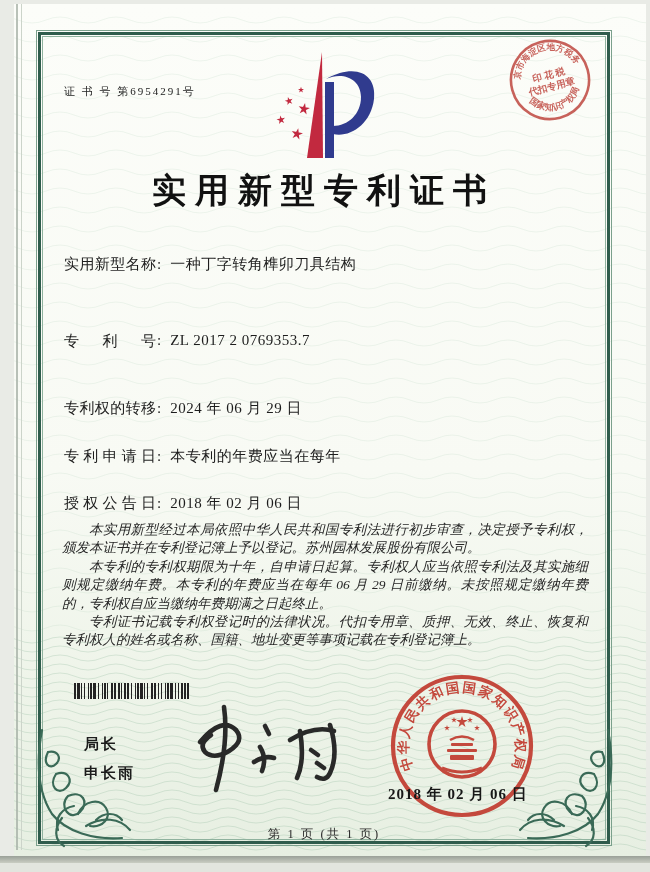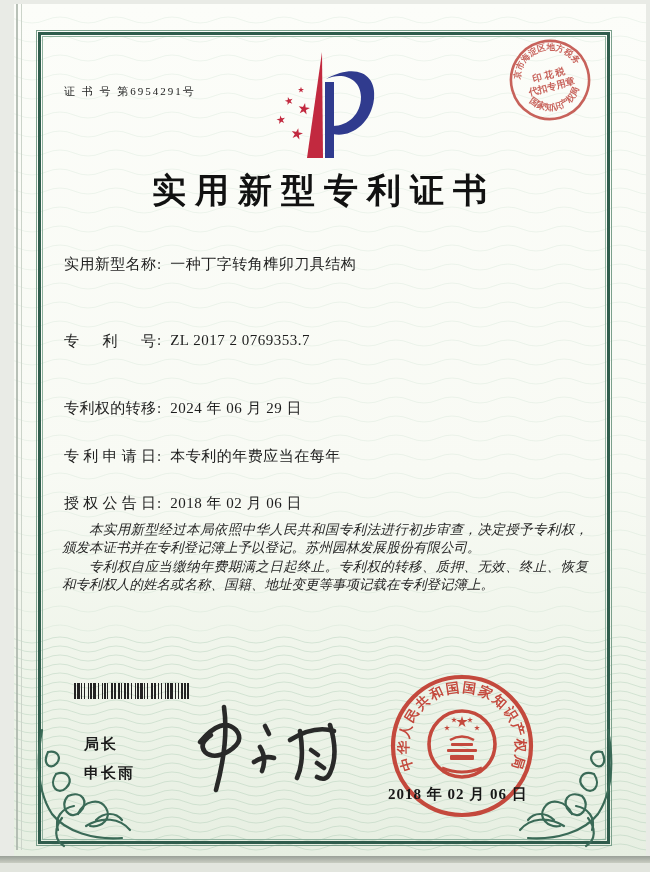--- a/index.html
+++ b/index.html
@@ -174,21 +174,22 @@
   </div>
   <div class="frow" style="top:447px;">
     <span class="flabel">专利申请日</span><span class="colon">:</span><span class="fvalue">本专利的年费应当在每年</span>
   </div>
   <div class="frow" style="top:494px;">
     <span class="flabel">授权公告日</span><span class="colon">:</span><span class="fvalue">2018 年 02 月 06 日</span>
   </div>
 
   <div class="paras">
     <p>本实用新型经过本局依照中华人民共和国专利法进行初步审查，决定授予专利权，颁发本证书并在专利登记簿上予以登记。苏州园林发展股份有限公司。</p>
-    <p>专利权自应当缴纳年费期满之日起终止。专利权的转移、质押、无效、终止、恢复和专利权人的姓名或名称、国籍、地址变更等事项记载在专利登记簿上。</p>
+    <p>本专利的专利权期限为十年，自申请日起算。专利权人应当依照专利法及其实施细则规定缴纳年费。本专利的年费应当在每年 06 月 29 日前缴纳。未按照规定缴纳年费的，专利权自应当缴纳年费期满之日起终止。</p>
+    <p>专利证书记载专利权登记时的法律状况。代扣专用章、质押、无效、终止、恢复和专利权人的姓名或名称、国籍、地址变更等事项记载在专利登记簿上。</p>
   </div>
 
   <div class="barcode" id="barcode"><i style="width: 2.3px;"></i><s style="width: 1.15px;"></s><i style="width: 2.3px;"></i><s style="width: 1.15px;"></s><i style="width: 1.15px;"></i><s style="width: 2.3px;"></s><i style="width: 1.15px;"></i><s style="width: 2.3px;"></s><i style="width: 1.15px;"></i><s style="width: 1.15px;"></s><i style="width: 2.3px;"></i><s style="width: 1.15px;"></s><i style="width: 2.3px;"></i><s style="width: 2.3px;"></s><i style="width: 1.15px;"></i><s style="width: 2.3px;"></s><i style="width: 1.15px;"></i><s style="width: 1.15px;"></s><i style="width: 2.3px;"></i><s style="width: 1.15px;"></s><i style="width: 1.15px;"></i><s style="width: 2.3px;"></s><i style="width: 2.3px;"></i><s style="width: 1.15px;"></s><i style="width: 2.3px;"></i><s style="width: 1.15px;"></s><i style="width: 2.3px;"></i><s style="width: 1.15px;"></s><i style="width: 1.15px;"></i><s style="width: 2.3px;"></s><i style="width: 1.15px;"></i><s style="width: 1.15px;"></s><i style="width: 2.3px;"></i><s style="width: 2.3px;"></s><i style="width: 1.15px;"></i><s style="width: 2.3px;"></s><i style="width: 1.15px;"></i><s style="width: 1.15px;"></s><i style="width: 2.3px;"></i><s style="width: 1.15px;"></s><i style="width: 2.3px;"></i><s style="width: 1.15px;"></s><i style="width: 1.15px;"></i><s style="width: 2.3px;"></s><i style="width: 1.15px;"></i><s style="width: 2.3px;"></s><i style="width: 2.3px;"></i><s style="width: 1.15px;"></s><i style="width: 2.3px;"></i><s style="width: 1.15px;"></s><i style="width: 1.15px;"></i><s style="width: 2.3px;"></s><i style="width: 1.15px;"></i><s style="width: 2.3px;"></s><i style="width: 1.15px;"></i><s style="width: 1.15px;"></s><i style="width: 2.3px;"></i><s style="width: 1.15px;"></s><i style="width: 2.3px;"></i><s style="width: 2.3px;"></s><i style="width: 1.15px;"></i><s style="width: 2.3px;"></s><i style="width: 1.15px;"></i><s style="width: 1.15px;"></s><i style="width: 2.3px;"></i><s style="width: 1.15px;"></s><i style="width: 2.3px;"></i><s style="width: 1.15px;"></s><i style="width: 1.15px;"></i><s style="width: 2.3px;"></s></div>
 
   <div class="sig-title">局长</div>
   <div class="sig-name">申长雨</div>
 
   <svg class="signature" width="185" height="100" viewBox="0 0 185 100">
     <g fill="none" stroke="#191919" stroke-width="4.6" stroke-linecap="round" opacity=".92">
       <path d="M28,42 q22,-26 36,-12 q9,11 -7,21 q-15,9 -24,1 q-7,-8 6,-17"></path>
@@ -237,16 +238,17 @@
     <text font-size="8.6" font-weight="700" fill="#bf4840">
       <textPath href="#stampTop" startOffset="50%" text-anchor="middle">北京市海淀区地方税务局</textPath>
     </text>
     <text font-size="8.8" font-weight="700" fill="#bf4840">
       <textPath href="#stampBottom" startOffset="50%" text-anchor="middle">国家知识产权局</textPath>
     </text>
     <text x="46" y="44" text-anchor="middle" font-size="9.5" font-weight="700" fill="#bf4840">印 花 税</text>
     <text x="46" y="56" text-anchor="middle" font-size="9.5" font-weight="700" fill="#bf4840">代扣专用章</text>
   </svg>
 
+  <div class="footer">第 1 页 (共 1 页)</div>
 
   <div class="photo-bottom"></div>
   <div class="photo-bottom2"></div>
 </div>
 
 </body></html>

